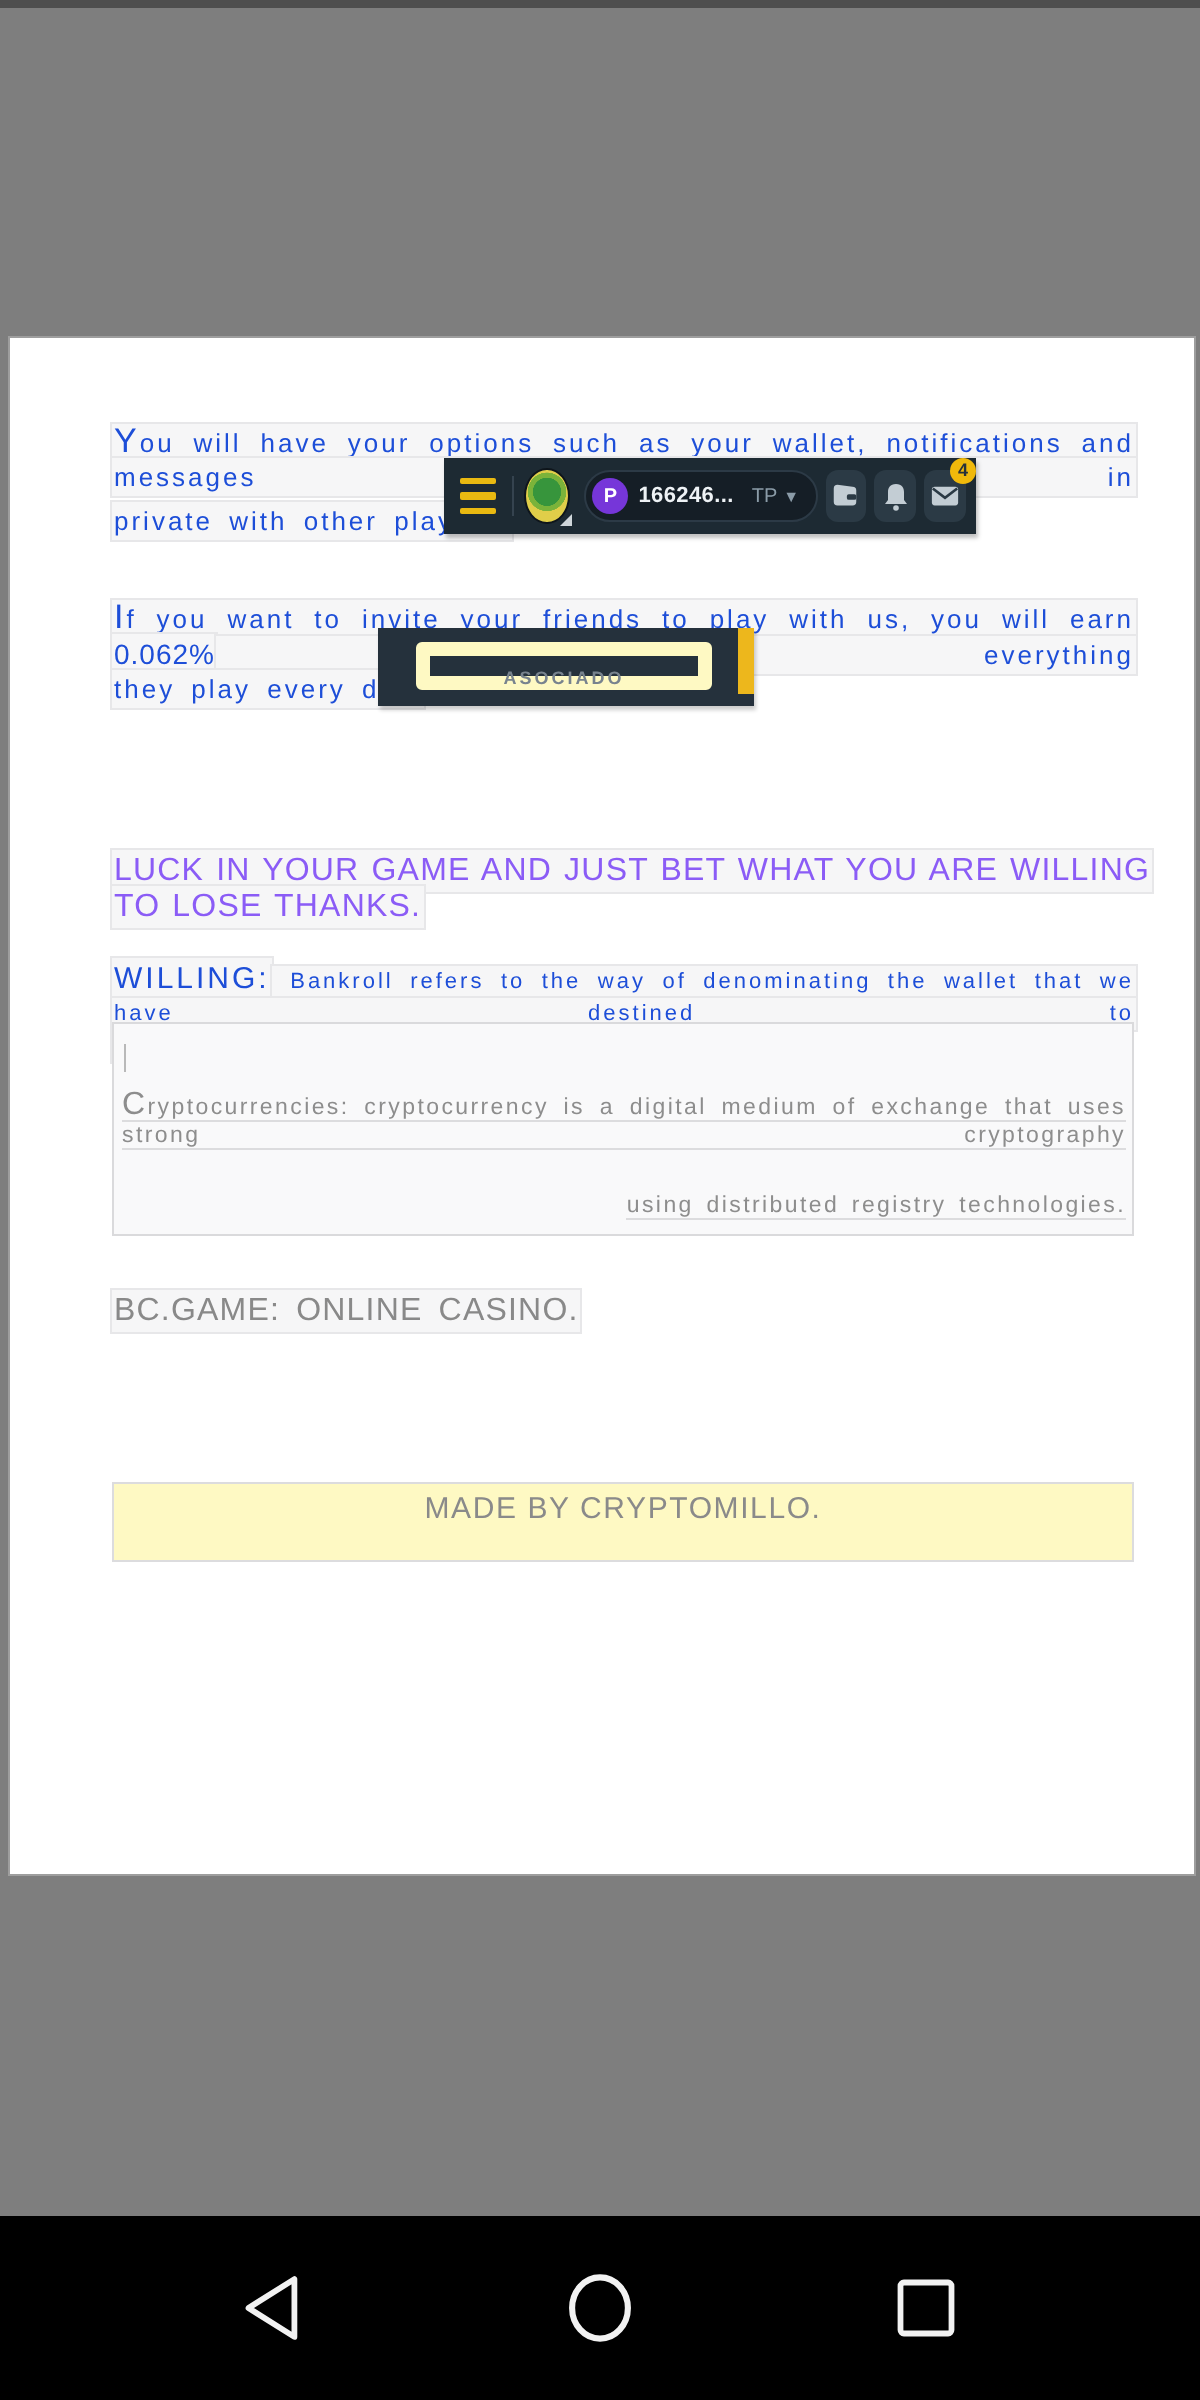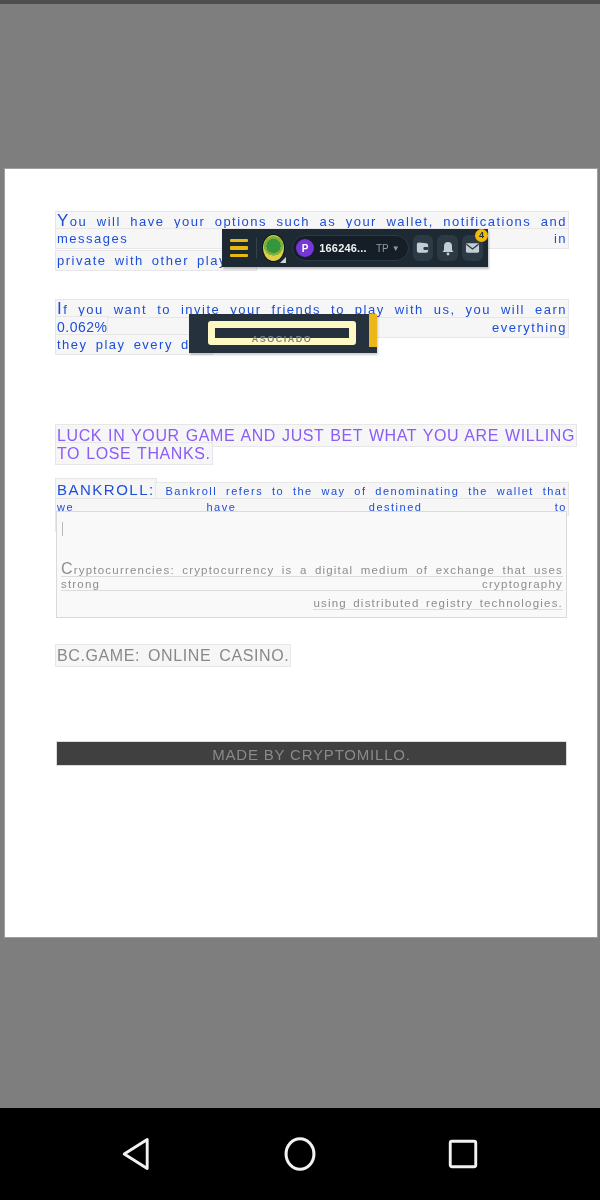--- a/index.html
+++ b/index.html
@@ -27,30 +27,30 @@
 
   .p4 { left:51px; top:313px; width:512px; font-size:11px; line-height:16px; }
   .p4 .lead { font-size:15px; }
   .p4l2 { display:block; text-align:left; text-align-last:left; }
 
   .cryptobox { position:absolute; left:51px; top:342px; width:511px; height:107px;
                border:1px solid #dadadc; background:#f9f9fa; }
   .cryptobox .caret { position:absolute; left:5px; top:10px; width:1px; height:14px; background:#b9b9b9; }
   .p5line { position:absolute; left:4px; right:3px; color:#8d8d8d; font-size:11.5px;
             letter-spacing:1.2px; word-spacing:2px; }
-  .p5l1 { top:48px; text-align:justify; text-align-last:justify; }
+  .p5l1 { top:32px; text-align:justify; text-align-last:justify; }
   .p5l1::first-letter { font-size:16px; }
   .p5l2 { top:59px; }
   .p5l3 { top:85px;text-align:right; }
   .p5u { box-shadow:0 1px 0 #dcdcde; }
 
   .p6 { left:51px; top:478px; font-size:16px; letter-spacing:0.6px; color:#898989; }
 
-  .p7box { position:absolute; left:51px; top:572px; width:511px; height:25px;
-           border:1px solid #dcdcde; background:#404040; text-align:center; }
+  .p7box { position:absolute; left:51px; top:572px; width:511px; height:40px;
+           border:1px solid #dcdcde; background:#fef9c3; text-align:center; }
   .p7box span { font-size:15px; color:#8a8a8a; letter-spacing:0.8px; line-height:26px; }
 
   
   .navshot { position:absolute; left:217px; top:60px; width:266px; height:38px;
              background:#1d2a33; display:flex; align-items:center; padding:0 5px;
              box-shadow:1px 2px 2px rgba(0,0,0,.25); }
   .burger { width:22px; display:flex; flex-direction:column; gap:4px; margin-left:3px; cursor:pointer; }
   .burger i { display:block; height:3.5px; background:#e9b911; border-radius:1px; }
   .vdiv { width:1px; height:20px; background:#35434f; margin:0 6px 0 8px; }
   .avatar { position:relative; width:28px; height:28px; border-radius:50%;
@@ -137,21 +137,21 @@
     <div class="doc-line p2l2"><span class="hl">they play every day.</span></div>
 
     <div class="banner">
       <div class="assoc-btn">ASOCIADO</div>
       <div class="ystrip"></div>
     </div>
 
     <div class="doc-line p3"><span class="hl">LUCK IN YOUR GAME AND JUST BET WHAT YOU ARE WILLING TO LOSE THANKS.</span></div>
 
     <div class="doc-line p4">
-      <span class="stretch" style="display:block;"><span class="hl lead">BANKROLL:</span><span class="hl"> Bankroll refers to the way of denominating the wallet that we have destined to</span></span>
+      <span class="stretch" style="display:block;"><span class="hl lead">WILLING:</span><span class="hl"> Bankroll refers to the way of denominating the wallet that we have destined to</span></span>
       <span class="p4l2"><span class="hl">place bets.</span></span>
     </div>
 
     <div class="cryptobox">
       <div class="caret"></div>
       <div class="p5line p5l1"><span class="p5u">Cryptocurrencies: cryptocurrency is a digital medium of exchange that uses strong cryptography</span></div>
       <div class="p5line p5l3"><span class="p5u">using distributed registry technologies.</span></div>
     </div>
 
     <div class="doc-line p6"><span class="hl">BC.GAME: ONLINE CASINO.</span></div>

